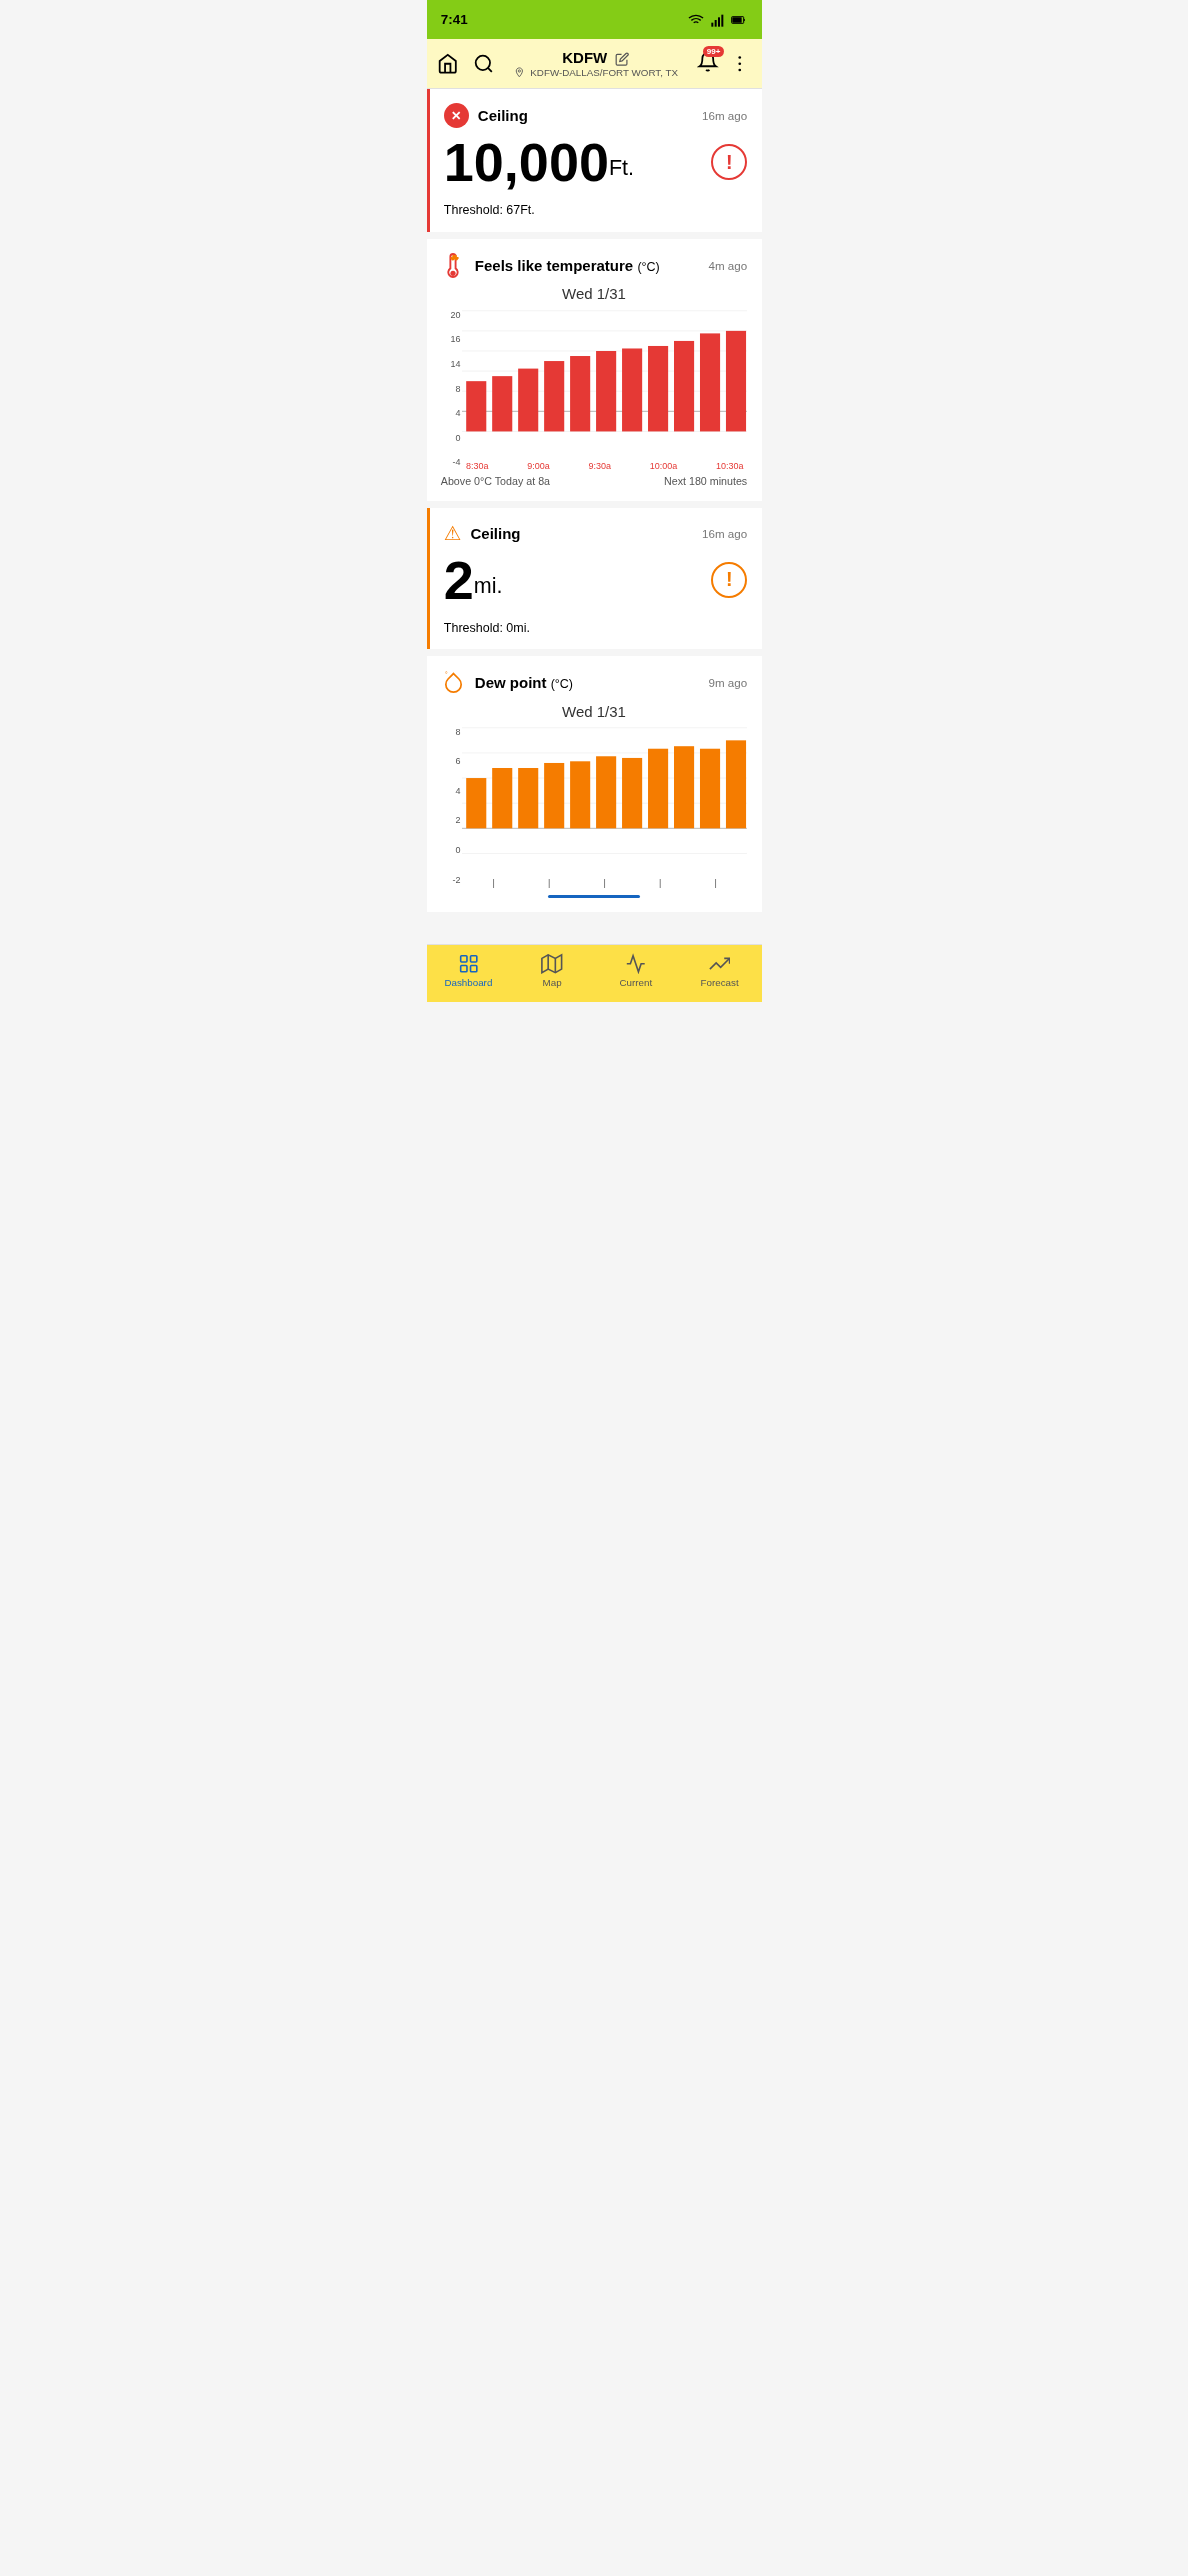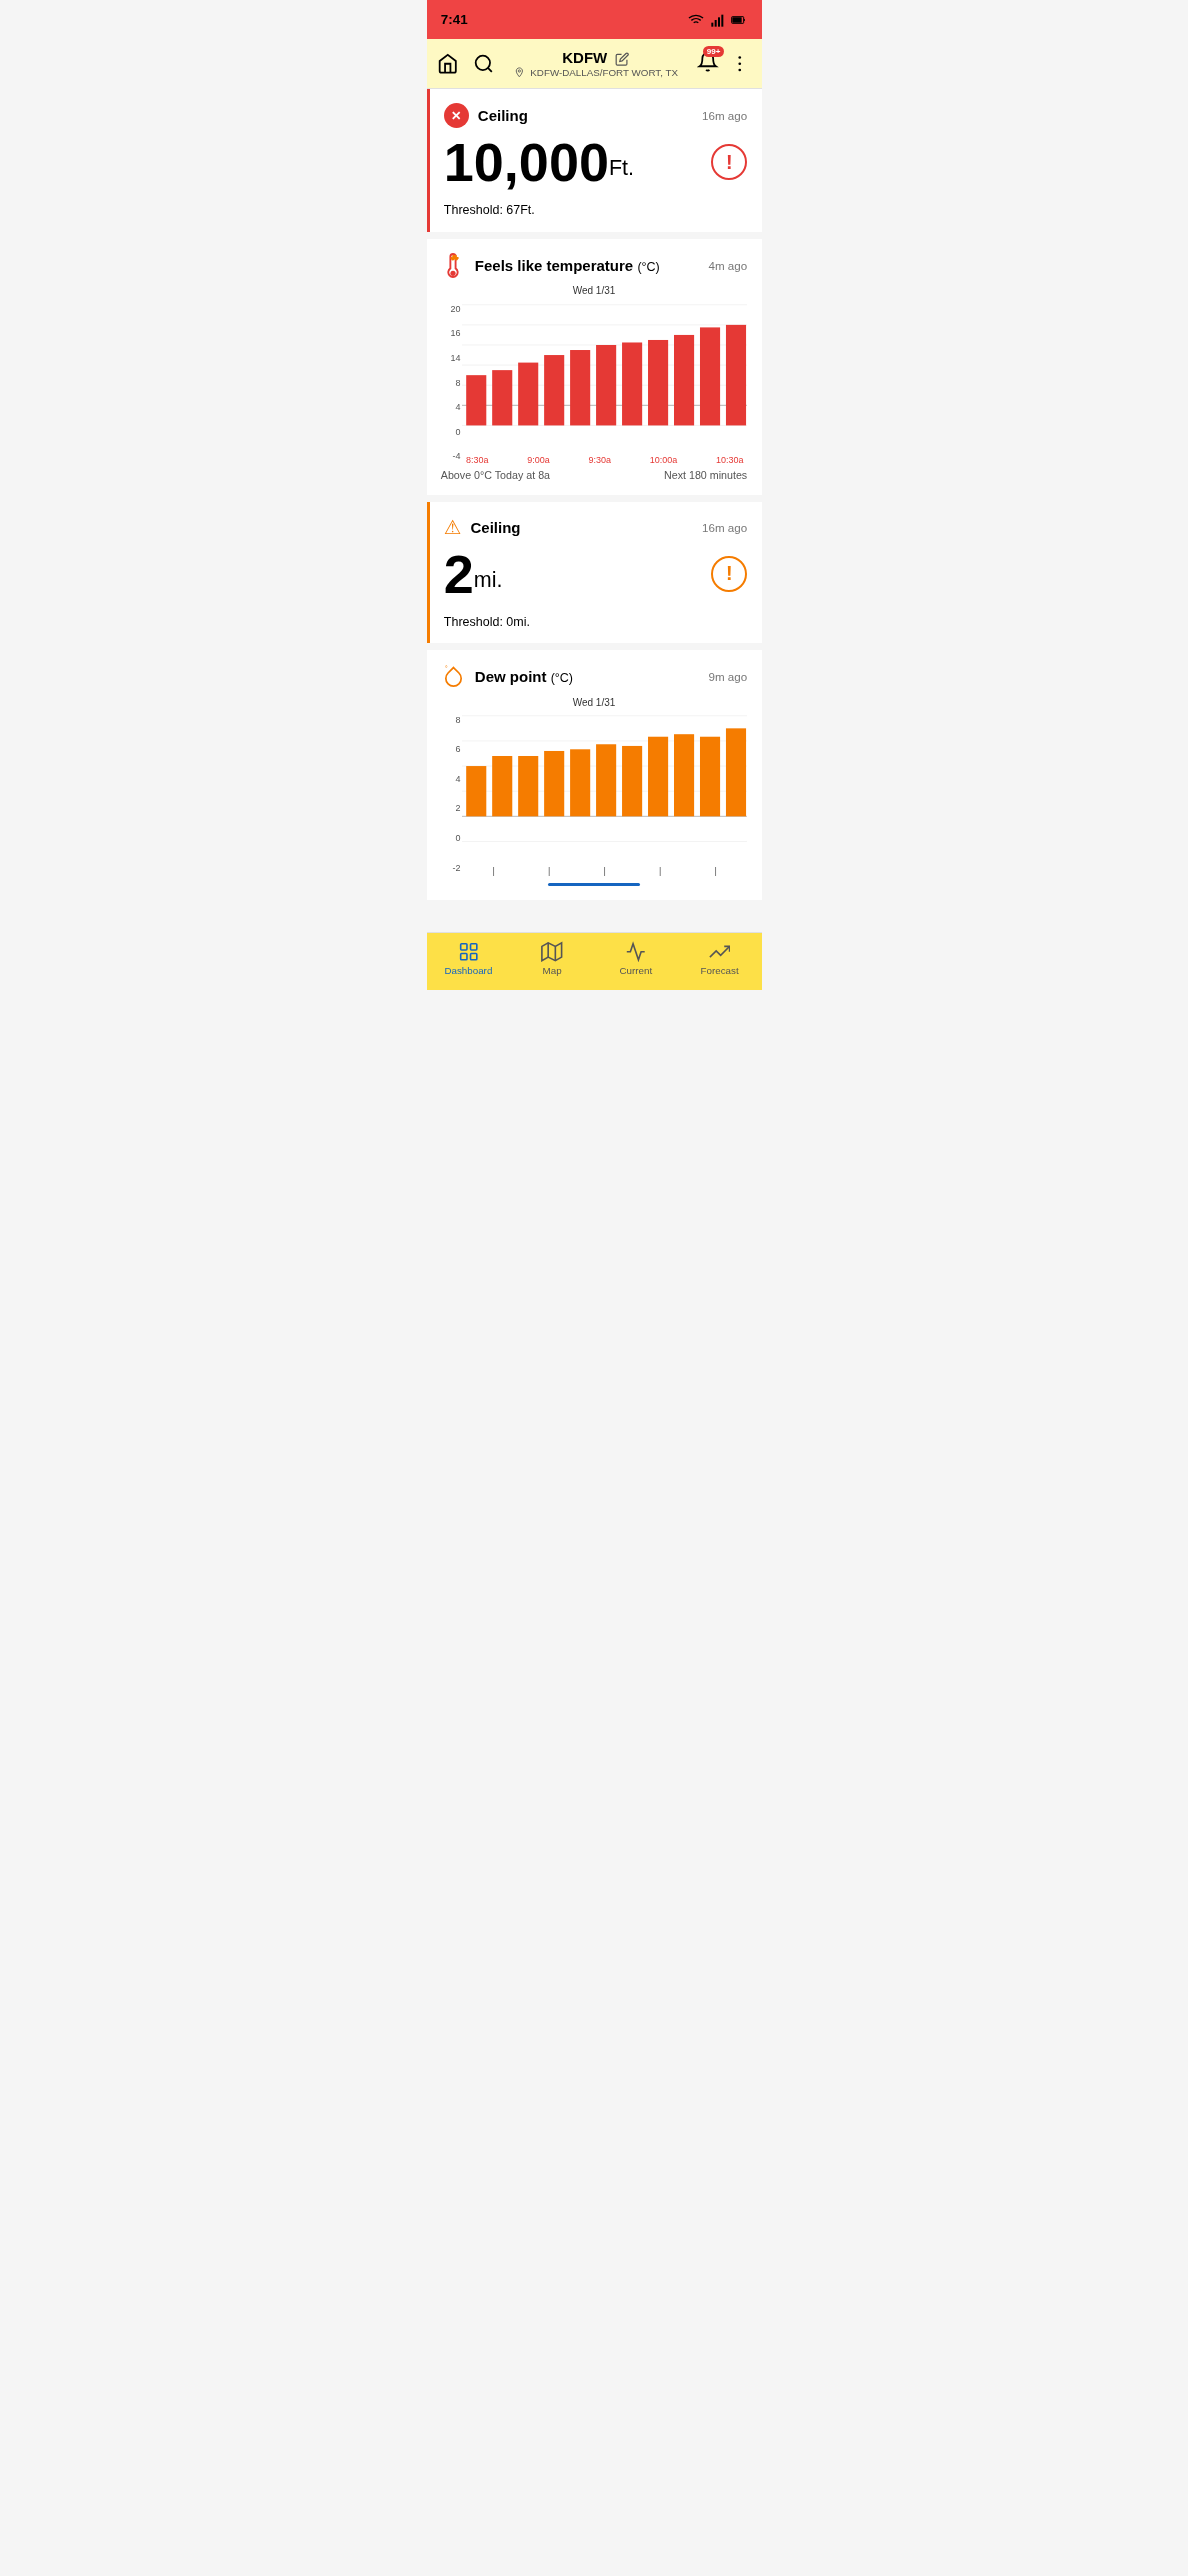--- a/index.html
+++ b/index.html
@@ -7,21 +7,21 @@
     body {
       font-family: -apple-system, BlinkMacSystemFont, 'Segoe UI', sans-serif;
       background: #f5f5f5;
       width: 335px;
       margin: 0 auto;
       overflow-x: hidden;
     }
 
     
     .status-bar {
-      background: #ef4444;
+      background: #84cc16;
       display: flex;
       justify-content: space-between;
       align-items: center;
       padding: 7.2px 14.3px;
       height: 39px;
     }
     .status-time {
       font-size: 13.4px;
       font-weight: 600;
     }
@@ -205,21 +205,21 @@
     .section-red-border {
       border-left: 3.6px solid #e53935;
     }
     .section-orange-border {
       border-left: 3.6px solid #f57c00;
     }
 
     
     .chart-date-label {
       text-align: center;
-      font-size: 10px;
+      font-size: 15px;
       color: #333;
       margin-bottom: 3.6px;
       font-weight: 500;
     }
     .chart-footer {
       display: flex;
       justify-content: space-between;
       font-size: 10.7px;
       color: #555;
       margin-top: 3.6px;

